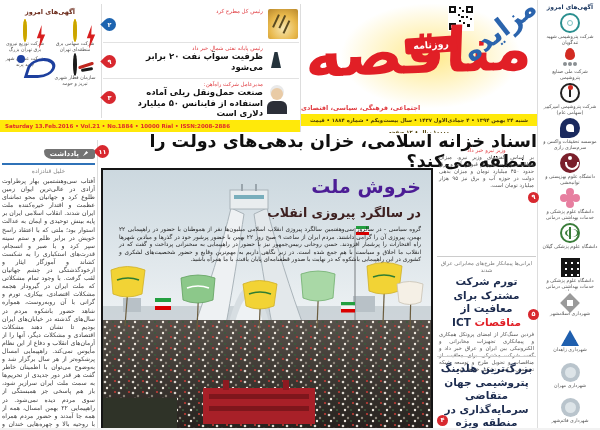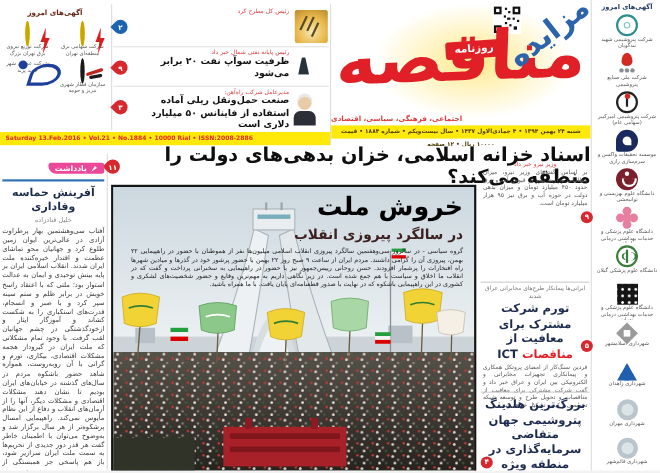--- a/index.html
+++ b/index.html
@@ -96,30 +96,30 @@
            direction:ltr; text-align:left; font-size:5.5px; font-weight:bold; color:#e02a2a; line-height:12px; padding-left:5px; }
 
   
   .main-headline { position:absolute; left:96px; top:137px; width:441px; height:28px; display:flex; align-items:center; }
   .main-headline .txt { flex:1; text-align:right; font-size:17.5px; font-weight:900; color:#0f0f0f; letter-spacing:-0.4px; }
   .main-headline .drop { position:static; margin-right:5px; flex:0 0 13px; }
 
   
   .note-col { position:absolute; left:2px; top:142px; width:93px; height:288px; overflow:hidden; }
   .note-head { border-bottom:2px solid #2f72b8; padding-bottom:2px; text-align:right; }
-  .note-pill { display:inline-flex; align-items:flex-end; gap:3px; background:#ec4899; color:#fff; font-size:7px; font-weight:bold;
+  .note-pill { display:inline-flex; align-items:center; gap:3px; background:#737373; color:#fff; font-size:7px; font-weight:bold;
                border-radius:3px 3px 3px 8px; padding:1px 6px; }
   .note-title { text-align:center; font-size:10px; font-weight:bold; color:#1c2b4e; line-height:13px; margin-top:4px; }
   .note-author { text-align:center; font-size:6px; color:#888; margin:2px 0 3px; }
   .note-body { font-size:6.2px; line-height:8.1px; color:#3a3a3a; text-align:justify; }
 
   
   .photo { position:absolute; left:101px; top:168px; width:332px; height:262px; border:2px solid #151515; background:#dfe7ec; }
   .photo svg.scene { position:absolute; inset:0; width:100%; height:100%; }
-  .photo-title { position:absolute; top:5px; right:10px; font-size:23px; font-weight:900; color:#000000; }
+  .photo-title { position:absolute; top:5px; right:10px; font-size:19px; font-weight:900; color:#4c1d95; }
   .photo-sub { position:absolute; top:35px; right:10px; font-size:12.5px; font-weight:800; color:#3d2020; }
   .photo-lead { position:absolute; top:56px; right:10px; width:302px; font-size:5.8px; line-height:7.6px; color:#1d1d1d; text-align:justify; }
 
   
   .right-col { position:absolute; left:437px; top:144px; width:99px; height:286px; }
   .rc-item { position:relative; padding:3px 2px 2px; }
   .rc-item + .rc-item { border-top:1px solid #ccc; }
   .rc-tag { text-align:center; font-size:5.5px; color:#e03c41; }
   .rc-lead { text-align:center; font-size:5.3px; color:#777; line-height:6.5px; }
   .rc-headline { text-align:center; font-size:10.5px; font-weight:bold; color:#1c2b4e; line-height:13.5px; margin:2px 0; }
@@ -280,21 +280,20 @@
 
   <aside class="note-col">
     <div class="note-head">
       <span class="note-pill">
         <svg width="7" height="7" viewBox="0 0 8 8">
             <path d="M1,7 L5,1 L7,3 Z" fill="#fff"></path>
           </svg>
         <span>یادداشت</span>
       </span>
     </div>
-    <div class="note-title">آفرینش حماسه وفاداری</div>
     <div class="note-author">خلیل قنادزاده</div>
     <div class="note-body">آفتاب سی‌وهشتمین بهار پرطراوت آزادی در عالی‌ترین ایوان زمین طلوع کرد و جهانیان محو تماشای عظمت و اقتدار خیره‌کننده ملت ایران شدند. انقلاب اسلامی ایران بر پایه بینش توحیدی و ایمان به عدالت استوار بود؛ ملتی که با اعتقاد راسخ خویش در برابر ظلم و ستم سینه سپر کرد و با صبر و انسجام، قدرت‌های استکباری را به شکست کشاند و آموزگار ایثار و ازخودگذشتگی در چشم جهانیان لقب گرفت. با وجود تمام مشکلاتی که ملت ایران در گیرودار هجمه مشکلات اقتصادی، بیکاری، تورم و گرانی با آن روبه‌روست، همواره شاهد حضور باشکوه مردم در سال‌های گذشته در خیابان‌های ایران بودیم تا نشان دهند مشکلات اقتصادی و مشکلات دیگر، آنها را از آرمان‌های انقلاب و دفاع از این نظام مأیوس نمی‌کند. راهپیمایی امسال پرشکوه‌تر از هر سال برگزار شد و به‌وضوح می‌توان با اطمینان خاطر گفت هر قدر دور جدیدی از تحریم‌ها به سمت ملت ایران سرازیر شود، باز هم پاسخی جز همبستگی از سوی مردم دیده نمی‌شود. در راهپیمایی ۲۲ بهمن امسال، همه از همه جا آمدند و حضور مردم همراه با روحیه بالا و چهره‌هایی خندان و شاداب بود و این حضور عظیم، چهره واقعی ملت را بار دیگر نشان داد. اما همان‌طور که رهبر معظم انقلاب در دیدار اخیر فرمودند...</div>
   </aside>
 
   <figure class="photo">
     <svg class="scene" viewBox="0 0 328 258" preserveAspectRatio="none">
       <defs>
         <linearGradient id="sky" x1="0" y1="0" x2="0" y2="1">
           <stop offset="0" stop-color="#ccd8df"></stop>
             <stop offset="1" stop-color="#eef2f4"></stop>

